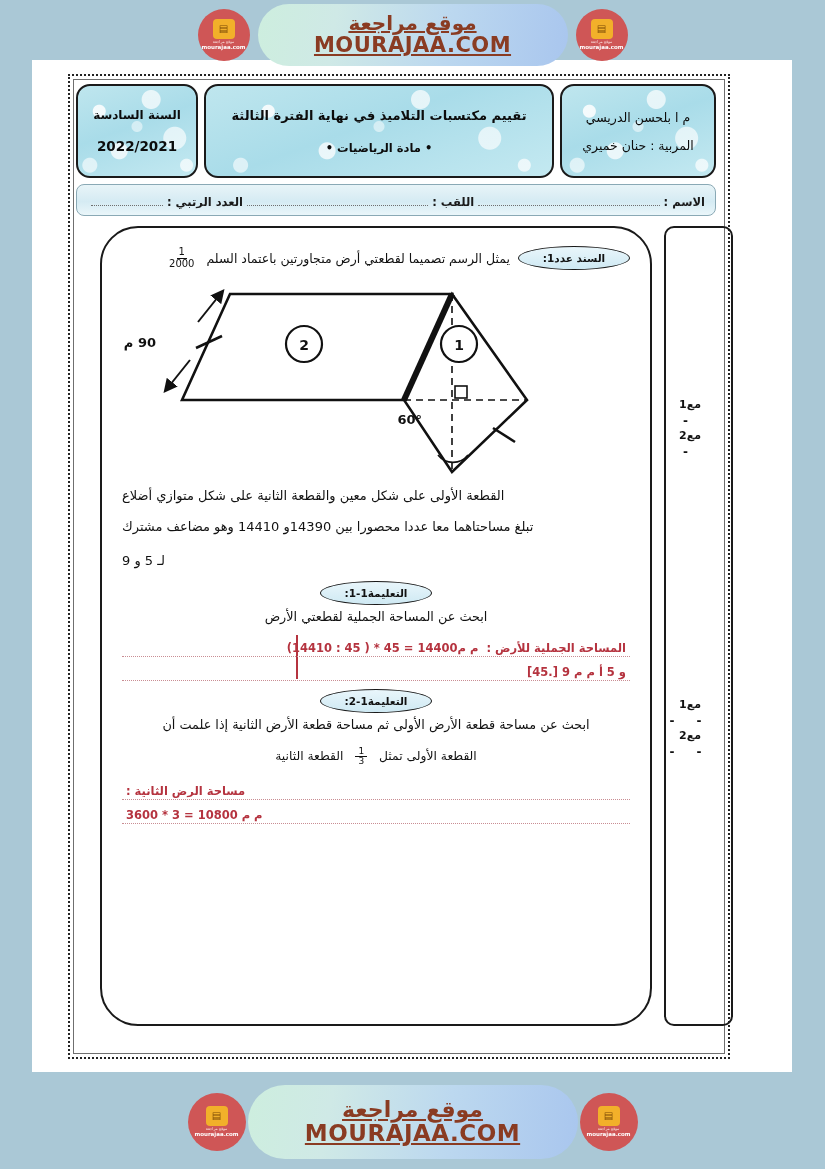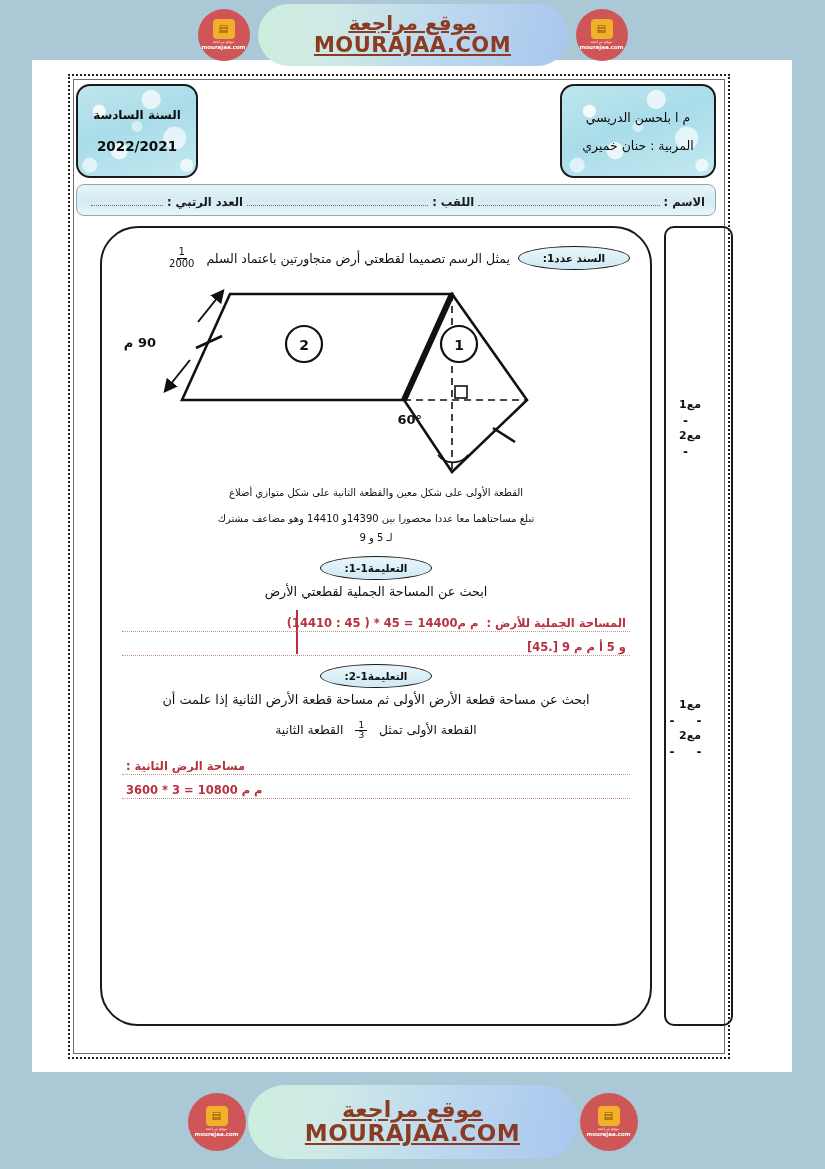--- a/index.html
+++ b/index.html
@@ -149,21 +149,21 @@
     font-size:10px;line-height:1.05;direction:ltr;margin:0 2px;
     vertical-align:middle;
   }
   .frac .num{border-bottom:1.2px solid #111;padding:0 2px;}
   .frac .den{padding:0 2px;}
 
   
   .figwrap{position:relative;width:100%;height:205px;margin-top:2px;}
 
   .paragraph{
-    font-size:10px;line-height:1.95;text-align:center;margin-top:6px;
+    font-size:13px;line-height:1.95;text-align:left;margin-top:6px;
   }
   .taghold{text-align:center;margin-top:8px;}
   .instr{font-size:12.8px;text-align:center;line-height:1.9;}
   .instr2{font-size:12.3px;text-align:center;margin-top:6px;line-height:2.0;}
 
   
   .ans{position:relative;margin-top:4px;}
   .ansline{
     position:relative;height:23px;
     border-bottom:1.5px dotted #c98d93;
@@ -203,20 +203,24 @@
 </div>
 
 <div class="sheet">
   <div class="frame">
     <div class="frame-inner"></div>
 
     <div class="hdr">
       <div class="hdr-box hdr-right">
         <div>م ا بلحسن الدريسي</div>
         <div>المربية : حنان خميري</div>
+      </div>
+      <div class="hdr-box hdr-center">
+        <div class="title1">تقييم مكتسبات التلاميذ في نهاية الفترة الثالثة</div>
+        <div class="title2">• مادة الرياضيات •</div>
       </div>
       <div class="hdr-box hdr-left">
         <div class="y1">السنة السادسة</div>
         <div class="y2">2022/2021</div>
       </div>
     </div>
 
     <div class="idrow">
       <span class="lbl">الاسم :</span>
       <span class="dots"></span>
@@ -287,21 +291,21 @@
           <text x="337" y="78" text-anchor="middle" font-size="14" font-weight="bold" font-family="DejaVu Sans, sans-serif" fill="#111111">1</text>
 
           <text x="34" y="75" font-size="13" font-weight="bold" font-family="DejaVu Sans, sans-serif" fill="#111111">90 م</text>
 
           <text x="300" y="152" font-size="13" font-weight="bold" font-family="DejaVu Sans, sans-serif" fill="#111111">60°</text>
         </svg>
       </div>
 
       <div class="paragraph">القطعة الأولى على شكل معين والقطعة الثانية على شكل متوازي أضلاع</div>
       <div class="paragraph">تبلغ مساحتاهما معا  عددا محصورا بين  14390و  14410 وهو مضاعف مشترك</div>
-      <div class="paragraph" style="margin-top:0">لـ 5 و 9</div>
+      <div class="paragraph" style="margin-top:8px">لـ 5 و 9</div>
 
       <div class="taghold">
         <span class="ovaltag">التعليمة1-1:</span>
       </div>
       <div class="instr">ابحث عن المساحة الجملية لقطعتي الأرض</div>
 
       <div class="ans">
         <div class="redbar"></div>
         <div class="ansline">
           <span class="t">المساحة الجملية للأرض :</span>

